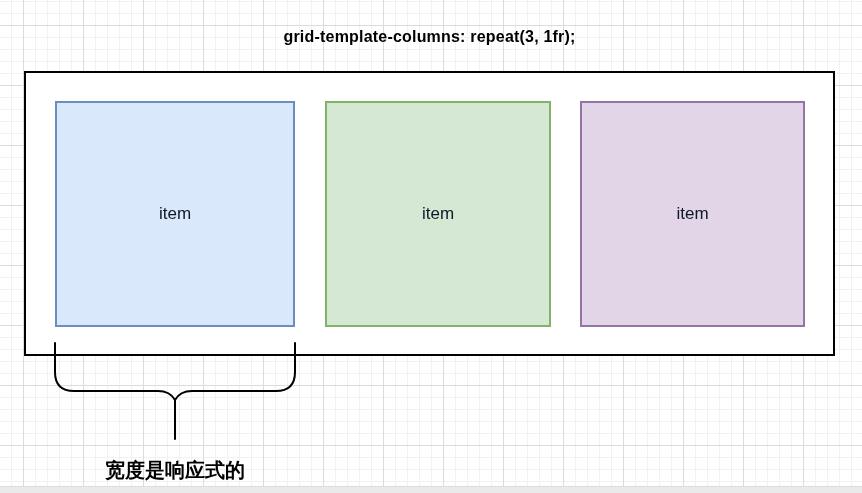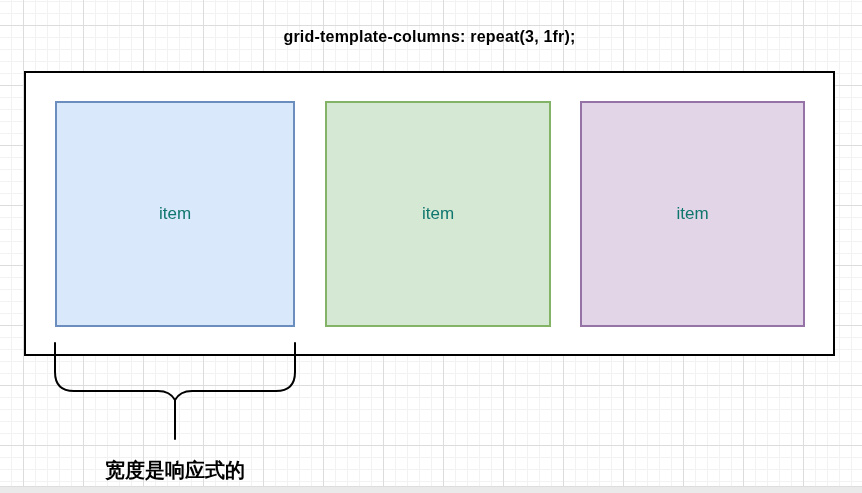--- a/index.html
+++ b/index.html
@@ -42,21 +42,21 @@
   .grid-item {
     position: absolute;
     top: 101px;
     height: 226px;
     box-sizing: border-box;
     border: 2px solid;
     display: flex;
     align-items: center;
     justify-content: center;
     font-size: 17px;
-    color: #0f766e;
+    color: #0f172a;
   }
   .grid-item.blue   { left: 55px;  width: 240px; background: #dae8fc; border-color: #6c8ebf; }
   .grid-item.green  { left: 325px; width: 226px; background: #d5e8d4; border-color: #82b366; }
   .grid-item.purple { left: 580px; width: 225px; background: #e1d5e7; border-color: #9673a6; }
   .brace-svg {
     position: absolute;
     left: 0; top: 0;
     width: 862px; height: 493px;
     pointer-events: none;
   }

